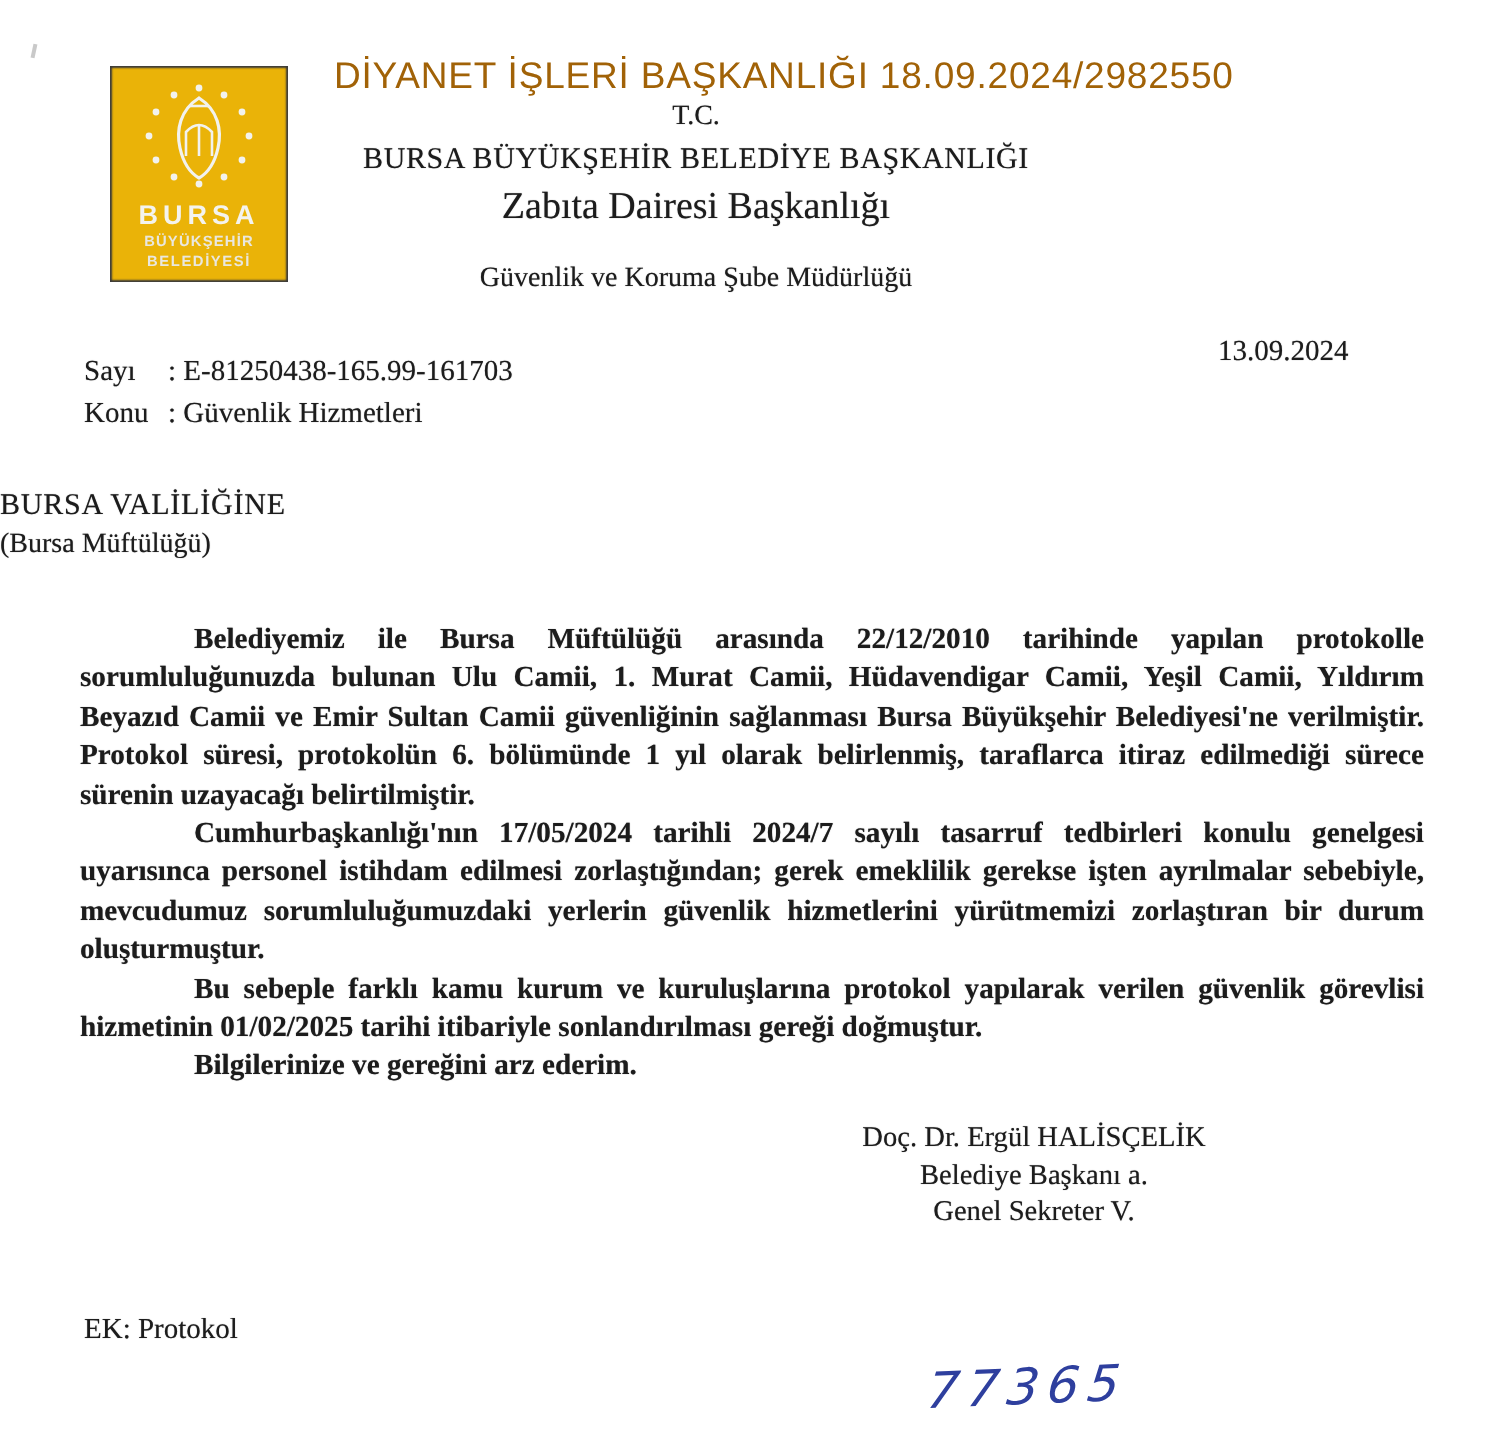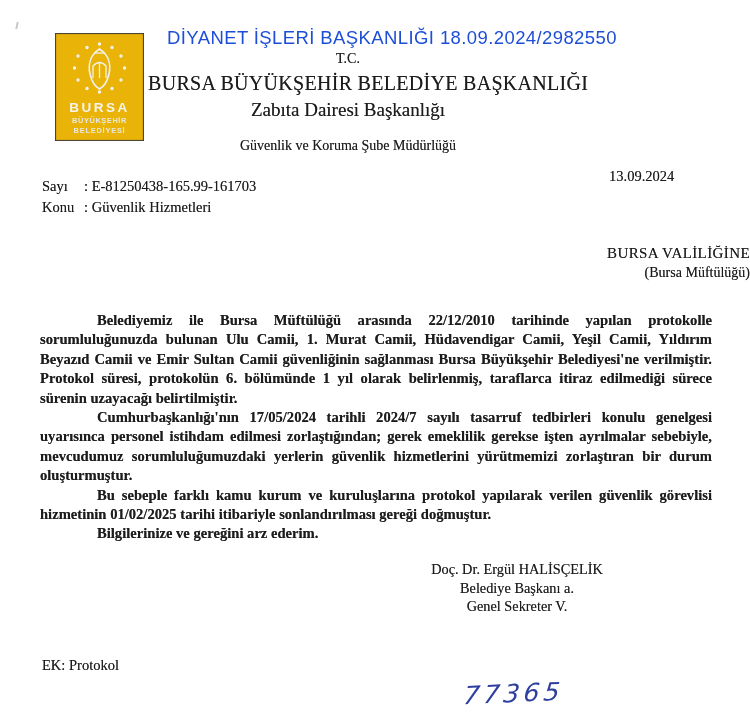--- a/index.html
+++ b/index.html
@@ -7,48 +7,48 @@
   #page {
     position:relative; width:750px; height:716px; background:#ffffff;
     font-family:"Liberation Serif", serif; color:#1c1c1c; overflow:hidden;
   }
   .scan-text { text-shadow: 0 0 0.45px rgba(0,0,0,0.55); }
 
   
   .watermark {
     position:absolute; left:167px; top:27px;
     font-family:"Liberation Sans", sans-serif;
-    font-size:18.5px; letter-spacing:0.4px; color:#1d4ed8; white-space:nowrap;
+    font-size:18.5px; letter-spacing:0.4px; color:#a16207; white-space:nowrap;
   }
   .artifact-tick {
     position:absolute; left:16px; top:22px; width:2px; height:7px;
     background:#c9c9c9; transform:rotate(12deg);
   }
 
   
   .logo {
     position:absolute; left:55px; top:33px; width:89px; height:108px;
     background:#eab308; box-shadow:0 0 1px 1px #3a3a3a inset;
   }
   .logo svg { display:block; }
 
   
   .letterhead { position:absolute; left:148px; top:51px; width:400px; text-align:center; }
   .lh-tc     { font-size:14px;   margin-bottom:5px; }
-  .lh-org    { font-size:20px;   letter-spacing:0.3px; margin-bottom:4px; white-space:nowrap; }
+  .lh-org    { font-size:15px;   letter-spacing:0.3px; margin-bottom:4px; white-space:nowrap; }
   .lh-dept   { font-size:19px; margin-bottom:17px; }
   .lh-branch { font-size:14px; }
 
   
   .date { position:absolute; left:609px; top:168px; font-size:14.5px; }
   .meta { position:absolute; left:42px; top:176px; font-size:14.5px; line-height:21px; }
   .meta .mlabel { display:inline-block; width:42px; }
 
   
-  .recipient { position:absolute; left:0; top:245px; width:750px; text-align:right; }
+  .recipient { position:absolute; left:0; top:245px; width:750px; text-align:left; }
   .recipient .r1 { font-size:15px; letter-spacing:0.4px; margin-bottom:3px; }
   .recipient .r2 { font-size:14px; }
 
   
   .body-text {
     position:absolute; left:40px; top:311px; width:672px;
     font-size:14.6px; line-height:19.4px; text-align:justify;font-weight:bold;
   }
   .body-text p { margin:0; text-indent:57px; }
 

